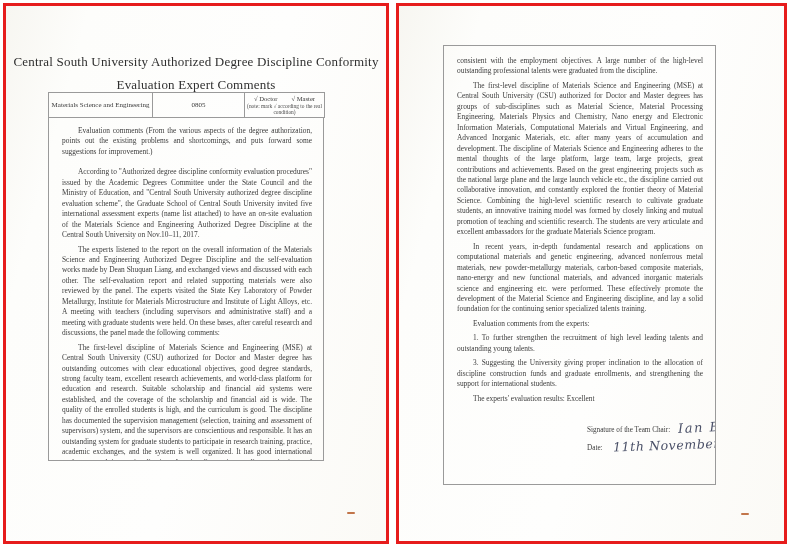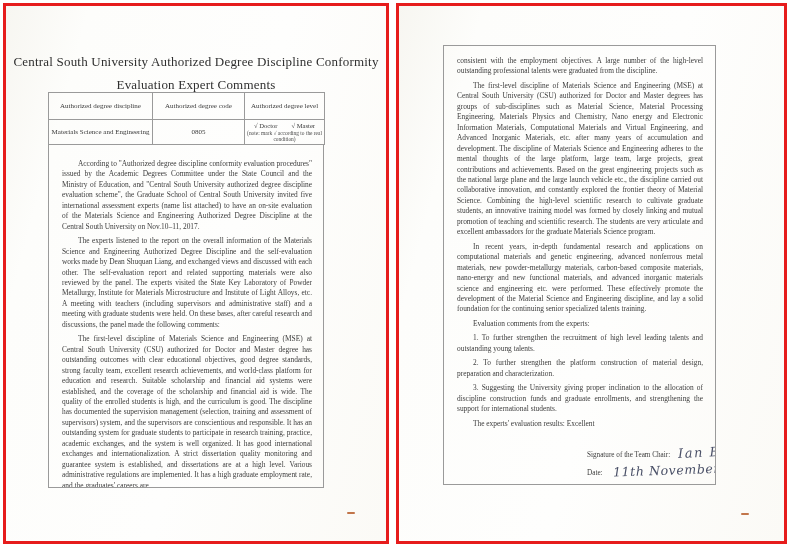--- a/index.html
+++ b/index.html
@@ -80,56 +80,51 @@
 
   <div class="table-area">
     <table class="info-table">
       <colgroup>
           <col style="width:104px">
           <col style="width:92px">
           <col style="width:80px">
         </colgroup>
       <tbody>
       <tr>
-        <th>Authorized degree discipline</th>
-        <th>Authorized degree code</th>
-        <th>Authorized degree level</th>
-      </tr>
-      <tr>
         <td>Materials Science and Engineering</td>
         <td>0805</td>
         <td>
           <div class="level-row">
             <span>√ Doctor</span>
             <span>√ Master</span>
           </div>
           <div class="level-note">(note: mark √ according to the real condition)</div>
         </td>
       </tr>
       </tbody>
     </table>
 
     <div class="comment-box body-text">
+      <p>Evaluation comments (From the various aspects of the degree authorization, points out the existing problems and shortcomings, and puts forward some suggestions for improvement.)</p>
       <p class="gap-before">According to "Authorized degree discipline conformity evaluation procedures" issued by the Academic Degrees Committee under the State Council and the Ministry of Education, and "Central South University authorized degree discipline evaluation scheme", the Graduate School of Central South University invited five international assessment experts (name list attached) to have an on-site evaluation of the Materials Science and Engineering Authorized Degree Discipline at the Central South University on Nov.10–11, 2017.</p>
       <p>The experts listened to the report on the overall information of the Materials Science and Engineering Authorized Degree Discipline and the self-evaluation works made by Dean Shuquan Liang, and exchanged views and discussed with each other. The self-evaluation report and related supporting materials were also reviewed by the panel. The experts visited the State Key Laboratory of Powder Metallurgy, Institute for Materials Microstructure and Institute of Light Alloys, etc. A meeting with teachers (including supervisors and administrative staff) and a meeting with graduate students were held. On these bases, after careful research and discussions, the panel made the following comments:</p>
       <p>The first-level discipline of Materials Science and Engineering (MSE) at Central South University (CSU) authorized for Doctor and Master degree has outstanding outcomes with clear educational objectives, good degree standards, strong faculty team, excellent research achievements, and world-class platform for education and research. Suitable scholarship and financial aid systems were established, and the coverage of the scholarship and financial aid is wide. The quality of the enrolled students is high, and the curriculum is good. The discipline has documented the supervision management (selection, training and assessment of supervisors) system, and the supervisors are conscientious and responsible. It has an outstanding system for graduate students to participate in research training, practice, academic exchanges, and the system is well organized. It has good international exchanges and internationalization. A strict dissertation quality monitoring and guarantee system is established, and dissertations are at a high level. Various administrative regulations are implemented. It has a high graduate employment rate, and the graduates' careers are</p>
     </div>
   </div>
 
   <div class="scan-dash" id="dash-1"></div>
 </div>
 
 <div class="page" id="page-2">
   <div class="comment-box-2 body-text">
     <p class="no-indent">consistent with the employment objectives. A large number of the high-level outstanding professional talents were graduated from the discipline.</p>
     <p>The first-level discipline of Materials Science and Engineering (MSE) at Central South University (CSU) authorized for Doctor and Master degrees has groups of sub-disciplines such as Material Science, Material Processing Engineering, Materials Physics and Chemistry, Nano energy and Electronic Information Materials, Computational Materials and Virtual Engineering, and Advanced Inorganic Materials, etc. after many years of accumulation and development. The discipline of Materials Science and Engineering adheres to the mental thoughts of the large platform, large team, large projects, great contributions and achievements. Based on the great engineering projects such as the national large plane and the large launch vehicle etc., the discipline carried out collaborative innovation, and constantly explored the frontier theory of Material Science. Combining the high-level scientific research to cultivate graduate students, an innovative training model was formed by closely linking and mutual promotion of teaching and scientific research. The students are very articulate and excellent ambassadors for the graduate Materials Science program.</p>
     <p>In recent years, in-depth fundamental research and applications on computational materials and genetic engineering, advanced nonferrous metal materials, new powder-metallurgy materials, carbon-based composite materials, nano-energy and new functional materials, and advanced inorganic materials science and engineering etc. were performed. These effectively promote the development of the Material Science and Engineering discipline, and lay a solid foundation for the continuing senior specialized talents training.</p>
     <p>Evaluation comments from the experts:</p>
     <p>1. To further strengthen the recruitment of high level leading talents and outstanding young talents.</p>
-    <p>2. To further strengthen the platform construction of material design, preparation and characterization.</p>
     <p>3. Suggesting the University giving proper inclination to the allocation of discipline construction funds and graduate enrollments, and strengthening the support for international students.</p>
     <p>The experts' evaluation results: Excellent</p>
 
     <div class="sig-block">
       <div class="sig-row">
         <span class="sig-label">Signature of the Team Chair:</span>
         <span class="handwriting sig-name">Ian Baker</span>
       </div>
       <div class="sig-row">
         <span class="sig-label">Date:</span>

